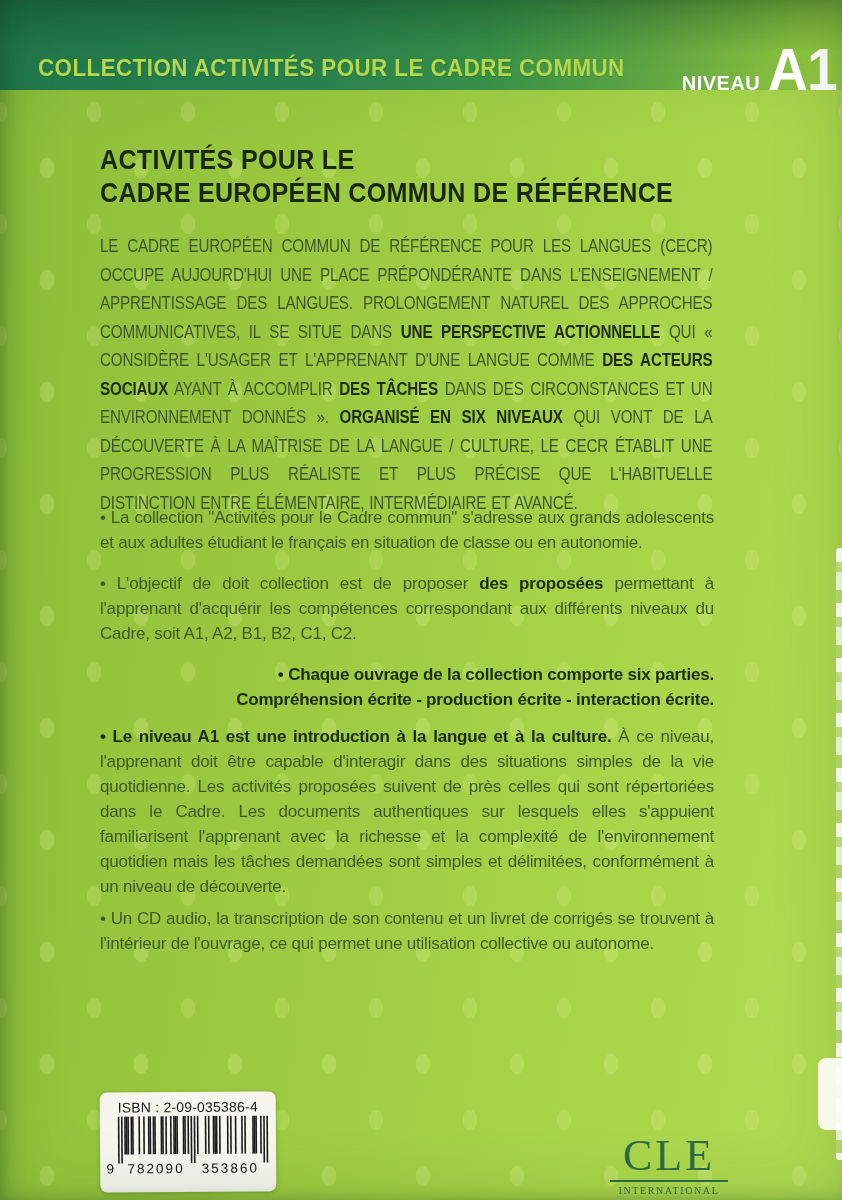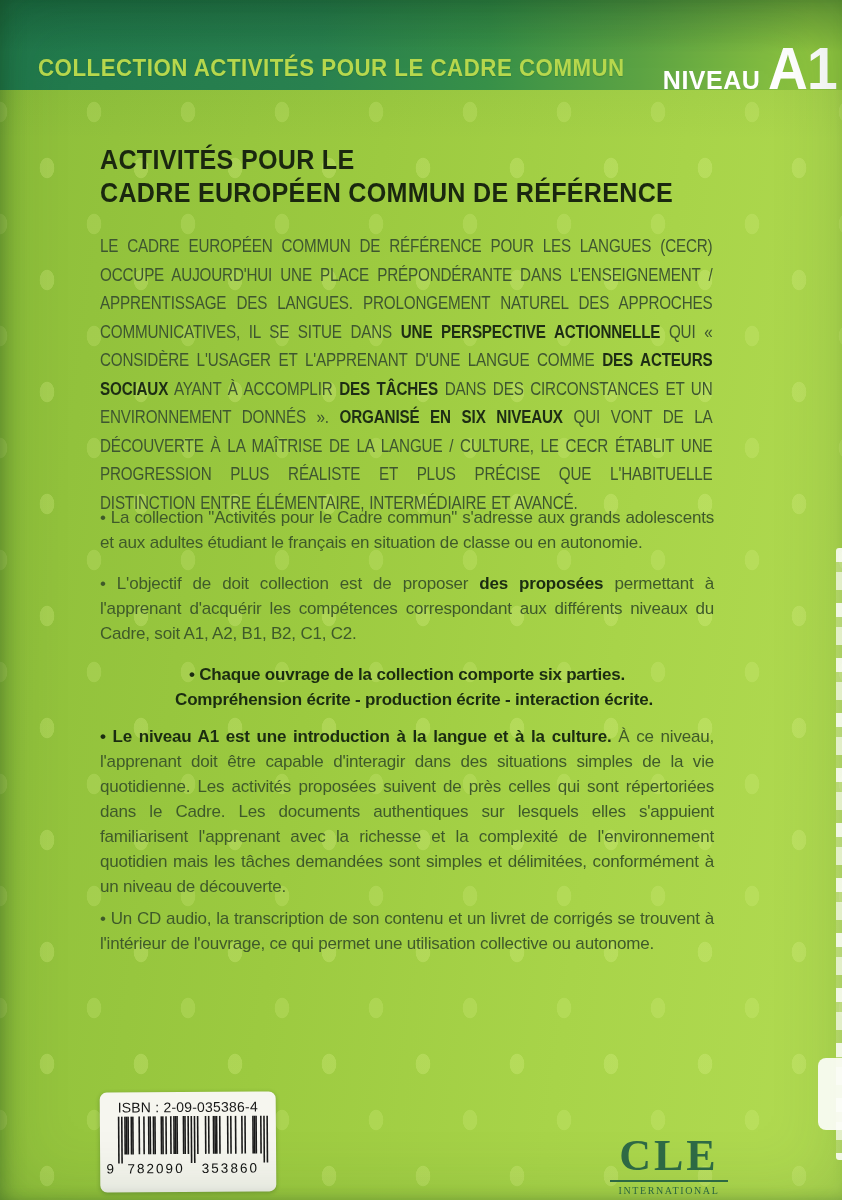--- a/index.html
+++ b/index.html
@@ -19,21 +19,21 @@
       linear-gradient(180deg, rgba(8,55,32,0.30) 0, rgba(8,55,32,0) 58%),
       linear-gradient(93deg, #20784c 0%, #29814f 38%, #379048 58%, #5ca343 76%, #8ec43f 96%);
   }
   .band-title{
     position:absolute;left:38px;bottom:8px;
     font-size:23px;font-weight:700;letter-spacing:0.5px;white-space:nowrap;
     color:#b7d84d;transform:scaleX(0.97);transform-origin:left bottom;
     text-shadow:0 1px 1px rgba(20,70,40,0.25);
   }
   .level{position:absolute;right:5px;bottom:-5px;display:flex;align-items:baseline;color:#ffffff;z-index:3;}
-  .level .niveau{font-size:25px;font-weight:700;letter-spacing:0.5px;}
+  .level .niveau{font-size:20px;font-weight:700;letter-spacing:0.5px;}
   .level .a1{font-size:60px;font-weight:700;line-height:0.78;margin-left:2px;letter-spacing:-1px;
     transform:scaleX(0.92);transform-origin:right bottom;}
   
   .book-title{
     position:absolute;left:100px;top:144px;
     font-size:27px;font-weight:700;line-height:33px;letter-spacing:0.3px;
     color:#1a270f;white-space:nowrap;
     transform:scaleX(0.93);transform-origin:left top;
   }
   
@@ -42,37 +42,37 @@
     font-size:17.5px;line-height:28.5px;text-align:justify;
     letter-spacing:-0.2px;word-spacing:1px;
     color:#3e5630;transform:scaleX(0.87);transform-origin:left top;
   }
   .intro strong{color:#1d2d14;font-weight:700;}
   
   .bullets{position:absolute;left:100px;top:505px;width:614px;
     font-size:17px;line-height:25px;letter-spacing:-0.2px;color:#3f5a2a;}
   .bullet{margin:0 0 16px 0;text-align:justify;}
   .bullet strong{color:#1b2c11;font-weight:700;}
-  .bullet.b3{margin-bottom:12px;text-align:center;}
+  .bullet.b3{margin-bottom:12px;text-align:right;}
   .bullet.b3 .indent{padding-left:14px;}
   .bullet.b4{margin-bottom:7px;}
   
   .isbn-box{
     position:absolute;left:100px;top:1092px;width:176px;height:100px;
     background:#f6f6ef;border-radius:7px;text-align:center;
     transform:rotate(-0.4deg);box-shadow:0 1px 4px rgba(20,50,20,0.30);
   }
   .isbn-text{margin-top:7px;font-size:14px;color:#161616;letter-spacing:0.2px;}
   .barcode{margin-top:1px;line-height:0;}
   
   .publisher{
     position:absolute;left:610px;top:1136px;width:118px;text-align:center;
     font-family:"Liberation Serif",serif;color:#2f6b46;
   }
-  .publisher .cle{font-size:44px;line-height:0.92;font-weight:700;letter-spacing:3px;
+  .publisher .cle{font-size:44px;line-height:0.92;font-weight:400;letter-spacing:3px;
     padding-bottom:4px;border-bottom:2px solid #2f6b46;text-align:center;}
   .publisher .cle-sub{font-size:10px;letter-spacing:1.6px;margin-top:3px;}
   
   .vignette{position:absolute;inset:0;pointer-events:none;z-index:4;
     box-shadow:inset 0 0 70px rgba(25,70,25,0.18),
                inset 14px 0 22px -10px rgba(20,60,25,0.32),
                inset 0 -6px 16px -8px rgba(20,60,25,0.25);}
   .scuff-strip{position:absolute;right:0;top:548px;width:6px;height:612px;z-index:5;border-radius:3px 0 0 3px;
     background:repeating-linear-gradient(180deg,
       rgba(255,255,255,0.85) 0 14px, rgba(255,255,255,0.25) 14px 24px,

